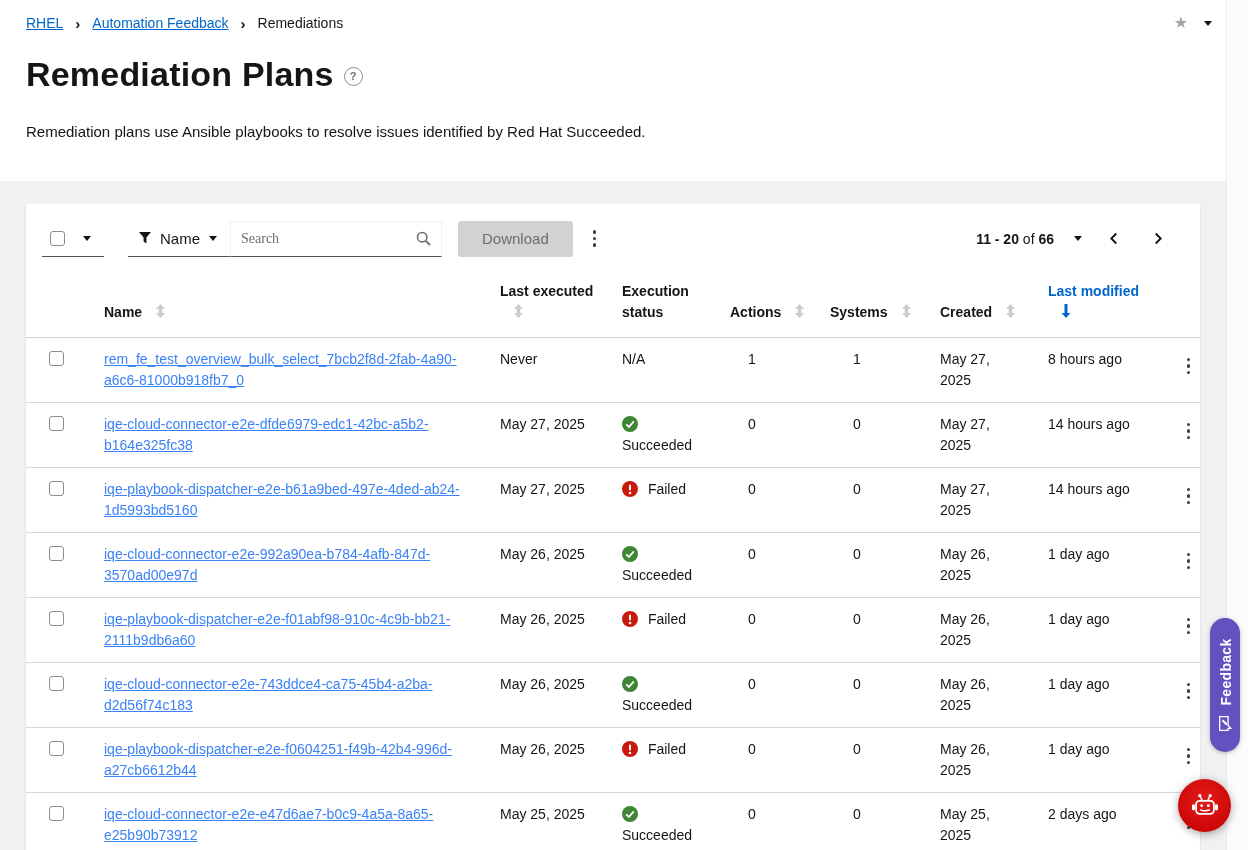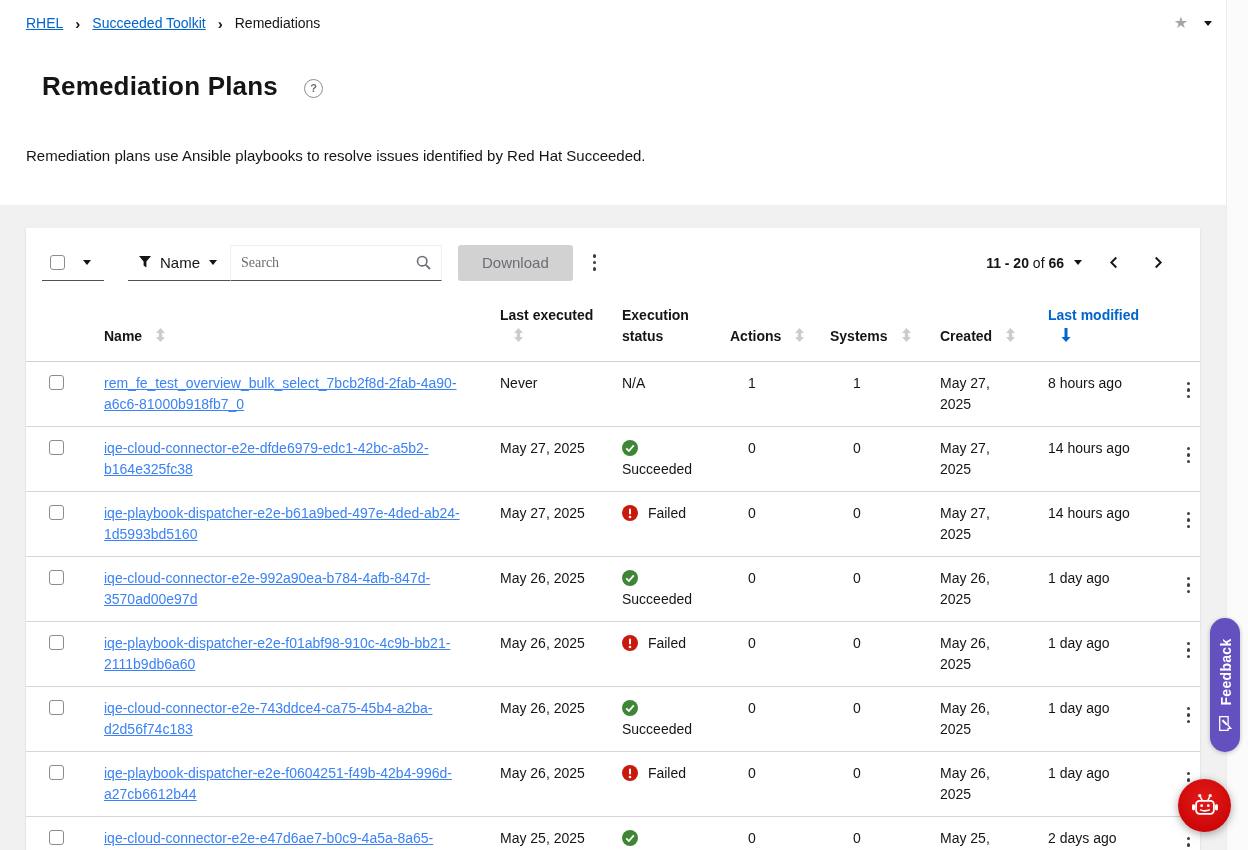--- a/index.html
+++ b/index.html
@@ -12,42 +12,42 @@
   .breadcrumb-row{display:flex;justify-content:space-between;padding:15px 36px 0 26px}
   .breadcrumb{display:flex;align-items:center;gap:12px;font-size:14px}
   .crumb-link{color:#0066cc;text-decoration:underline;cursor:pointer}
   .crumb-current{color:#151515}
   .crumb-sep{font-weight:bold;font-size:15px;color:#151515;line-height:1}
   .top-actions{display:flex;align-items:center;gap:16px}
   .star{font-family:"DejaVu Sans",sans-serif;font-size:16px;color:#a5a5a5;line-height:1}
   .caret{width:0;height:0;border-left:4.5px solid transparent;border-right:4.5px solid transparent;border-top:5.5px solid #151515;display:inline-block}
   .title-row{display:flex;justify-content:space-between;align-items:center;padding:24px 49px 0 26px}
   .page-title-wrap{display:flex;align-items:center;gap:10px}
-  h1.page-title{margin:16px;font-size:26px;font-weight:600;letter-spacing:.2px}
+  h1.page-title{margin:0;font-size:34px;font-weight:600;letter-spacing:.2px}
   .help-icon{width:17px;height:17px;border:1px solid #8a8d90;border-radius:50%;display:inline-flex;align-items:center;justify-content:center;font-size:11px;font-weight:bold;color:#6a6e73;margin-top:3px}
   .btn-secondary{display:inline-flex;align-items:center;gap:10px;height:34px;padding:0 16px;background:#fff;border:1px solid #0066cc;border-radius:3px;color:#0066cc;font-size:15px;cursor:pointer;font-family:inherit}
   .subtitle{padding:14px 26px 26px;font-size:15px}
   
   .content{background:#f1f1f1;padding:23px 0 0 26px;height:690px;box-sizing:border-box}
   .card{width:1174px;background:#fff;box-shadow:0 1px 2px rgba(3,3,3,.12)}
   
   .toolbar{display:flex;align-items:center;padding:16px 16px 16px 16px}
   .bulk-select{display:flex;align-items:center;gap:18px;height:36px;padding:0 13px 0 8px;background:#fff;border-bottom:1px solid #4f5255;cursor:pointer}
   input[type=checkbox]{appearance:none;-webkit-appearance:none;width:15px;height:15px;border:1px solid #8a8d90;border-radius:3px;background:#fff;margin:0;cursor:pointer}
   .filter-toggle{display:flex;align-items:center;gap:9px;height:36px;padding:0 13px 0 11px;margin-left:24px;background:#fff;border-bottom:1px solid #4f5255;cursor:pointer;font-size:15px}
   .search-box{display:flex;align-items:center;height:36px;width:212px;background:#fff;border:1px solid #f0f0f0;border-bottom:1px solid #4f5255;box-sizing:border-box}
   .search-box input{flex:1;border:none;outline:none;font-family:Liberation Serif, serif;font-size:14px;padding:0 4px 0 10px;color:#151515;min-width:0}
   .search-box input::placeholder{color:#6a6e73}
   .search-icon-btn{background:none;border:none;padding:0 10px;display:flex;align-items:center;cursor:default}
   .btn-disabled{height:36px;margin-left:16px;padding:0 24px;background:#d2d2d2;color:#6a6e73;border:none;border-radius:3px;font-size:15px;font-family:inherit}
   .kebab{display:inline-flex;flex-direction:column;gap:3px;align-items:center;background:none;border:none;padding:6px;cursor:pointer}
   .kebab i{width:3.5px;height:3.5px;border-radius:50%;background:#3c3f42;display:block}
   .toolbar-kebab{margin-left:14px}
   .pagination{margin-left:auto;display:flex;align-items:center;gap:24px}
-  .page-range{display:flex;align-items:center;gap:10px;cursor:pointer}
+  .page-range{display:flex;align-items:center;gap:20px;cursor:pointer}
   .page-range .of{font-weight:400}
   .page-range b{font-weight:700}
   .page-nav{display:flex;align-items:center;gap:28px;margin-right:18px}
   .chev-btn{background:none;border:none;padding:2px;cursor:pointer;display:flex;align-items:center}
   
   table{width:100%;border-collapse:collapse;table-layout:fixed;font-size:14px}
   th{vertical-align:bottom;text-align:left;font-weight:700;padding:8px 8px 14px 16px;line-height:1.5}
   thead tr{border-bottom:1px solid #d2d2d2}
   tbody tr{border-bottom:1px solid #d7d7d7}
   td{vertical-align:top;padding:11px 8px 11px 16px;line-height:1.5}
@@ -68,21 +68,21 @@
   .feedback-inner{transform:rotate(-90deg);display:flex;align-items:center;gap:10px;white-space:nowrap;color:#fff;font-size:14px;font-weight:bold;letter-spacing:.3px}
   .assistant-btn{position:absolute;left:1178px;top:779px;width:53px;height:53px;border-radius:50%;border:none;cursor:pointer;z-index:6;box-shadow:0 2px 8px rgba(0,0,0,.35);display:flex;align-items:center;justify-content:center;padding:0}
 </style>
 </head>
 <body>
 
 <div class="breadcrumb-row">
   <nav class="breadcrumb">
     <a class="crumb-link">RHEL</a>
     <span class="crumb-sep">›</span>
-    <a class="crumb-link">Succeeded Toolkit</a>
+    <a class="crumb-link">Automation Feedback</a>
     <span class="crumb-sep">›</span>
     <span class="crumb-current">Remediations</span>
   </nav>
   <div class="top-actions">
     <span class="star">★</span>
     <span class="caret"></span>
   </div>
 </div>
 
 <div class="title-row">

